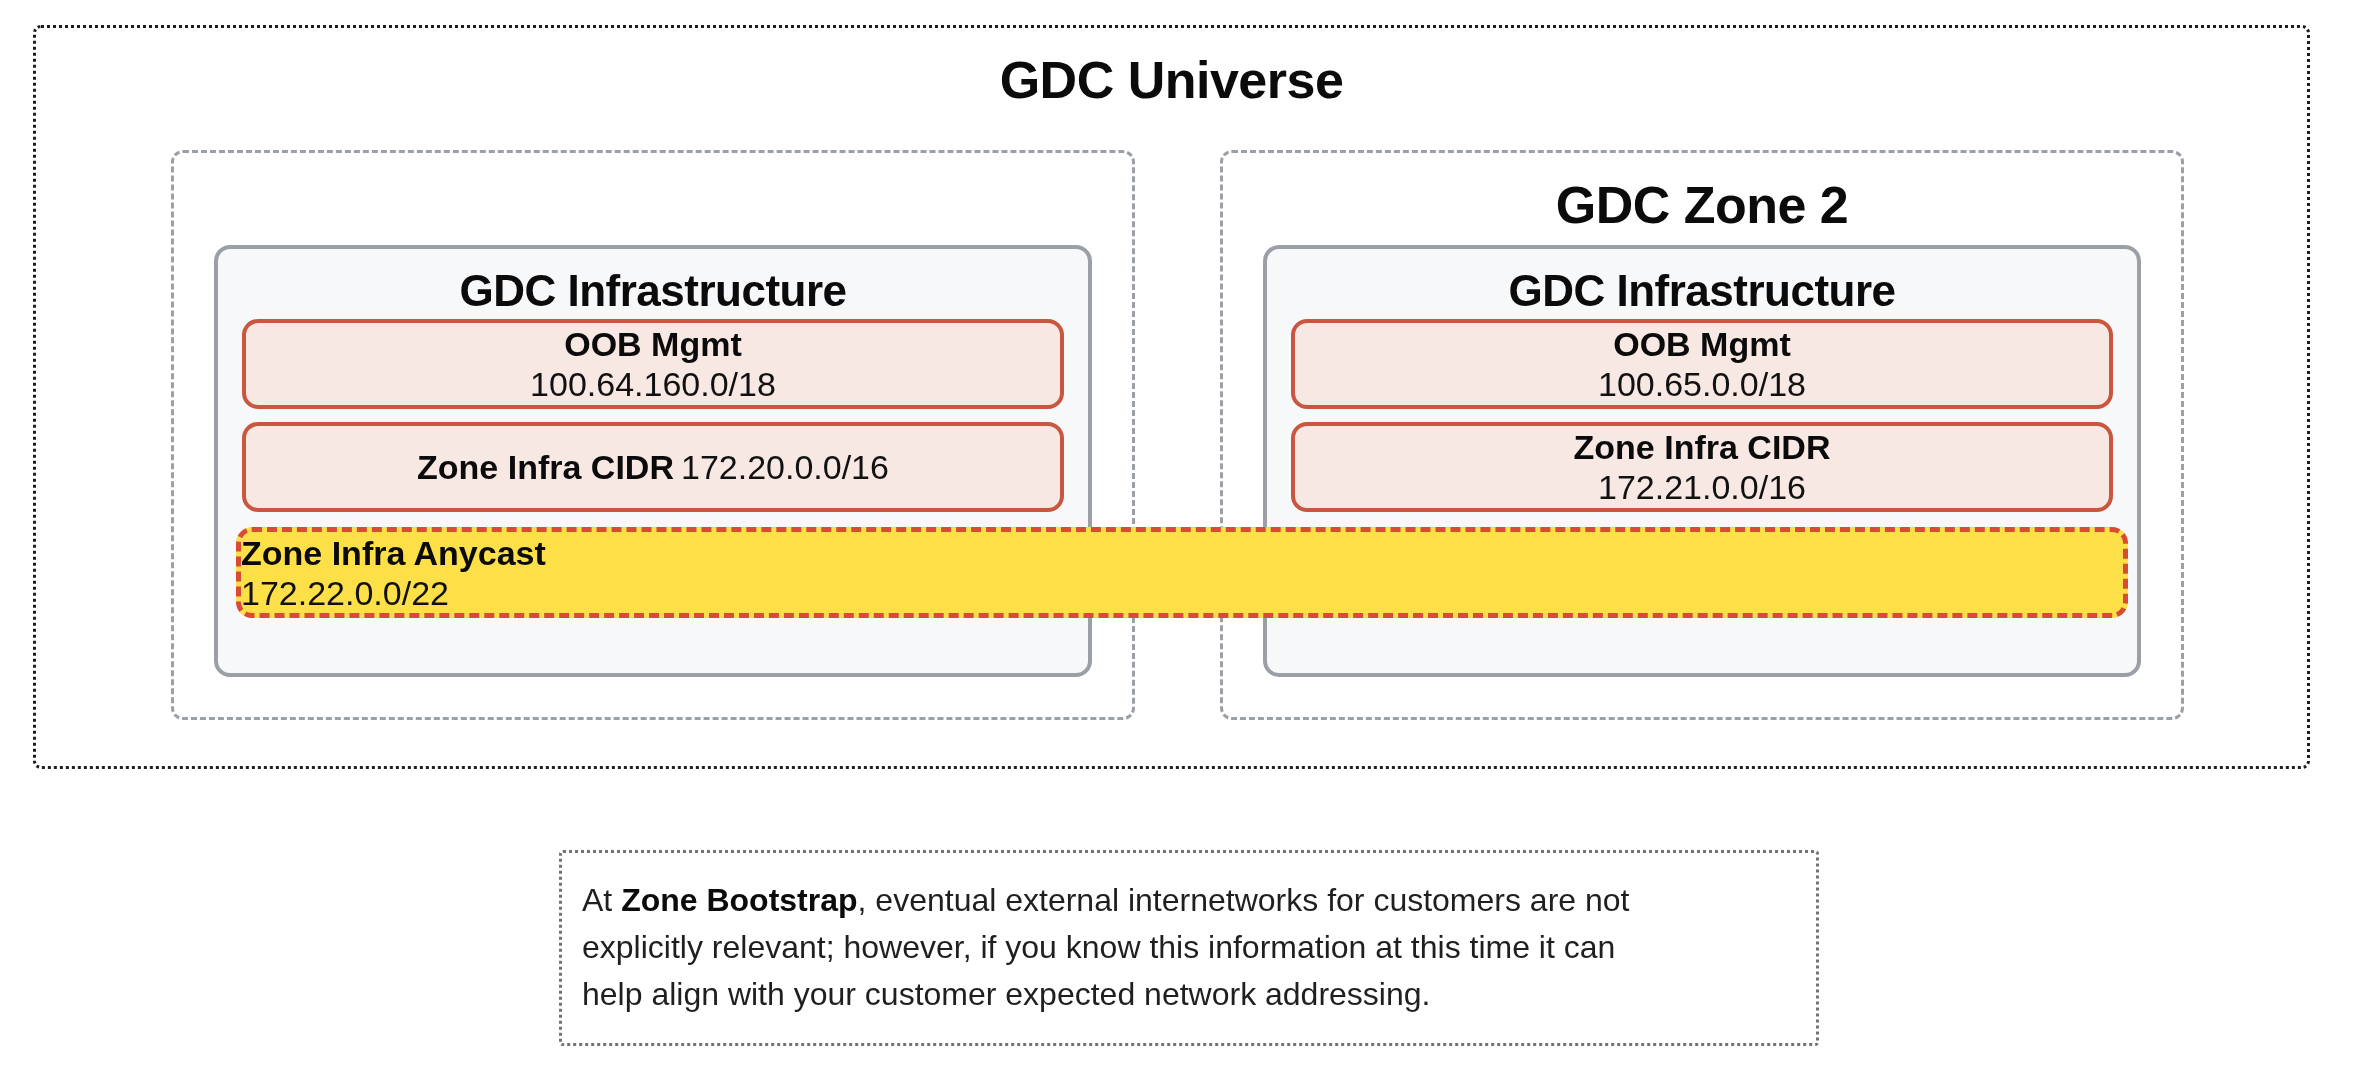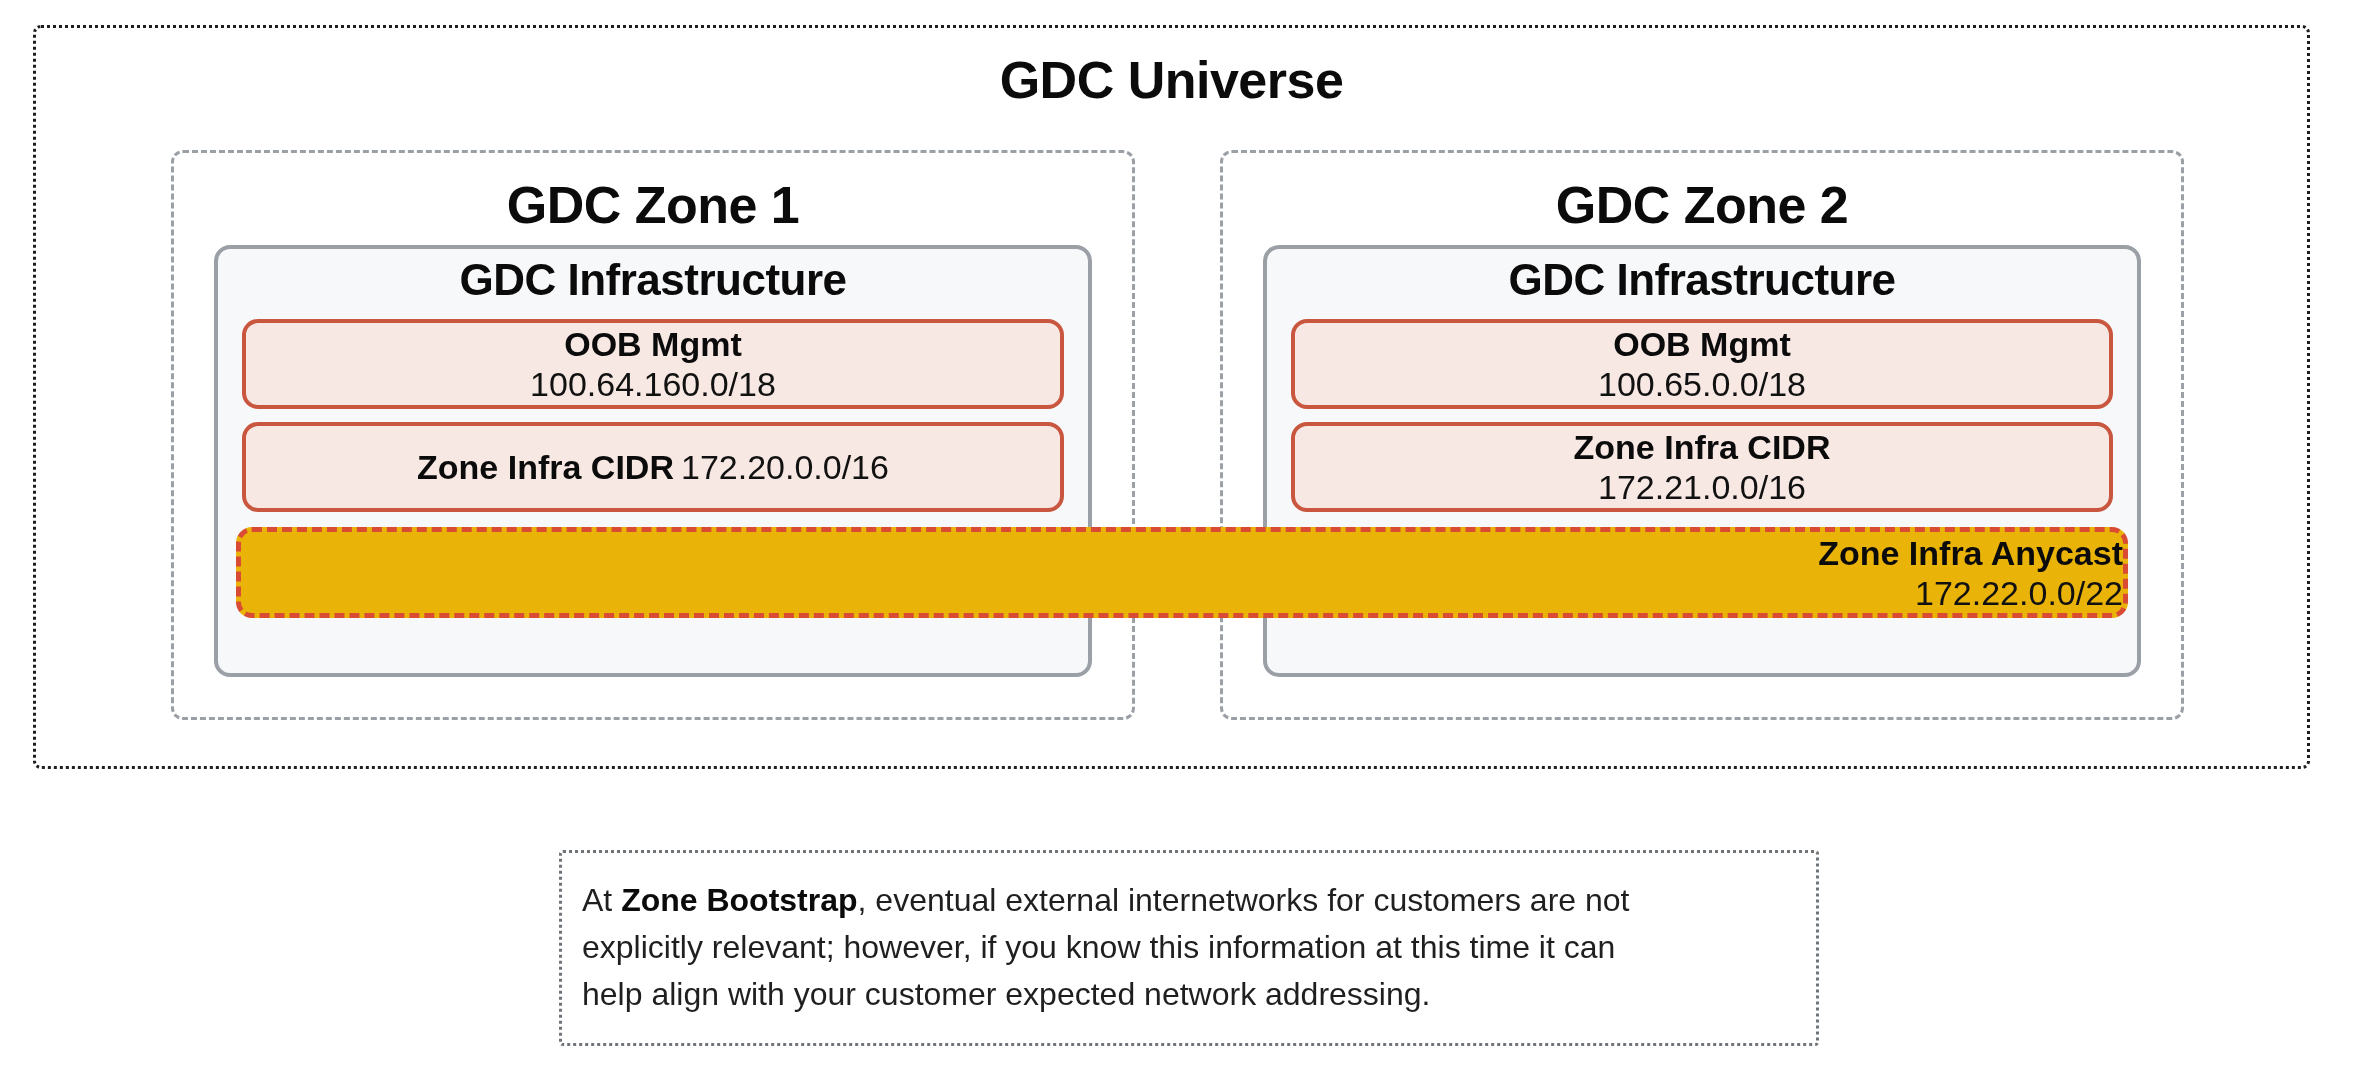--- a/index.html
+++ b/index.html
@@ -33,64 +33,63 @@
     letter-spacing: -0.5px;
   }
 
   
   .infra {
     position: absolute; left: 40px; right: 40px; top: 92px; height: 424px;
     background: #f7f8fa; border: 4px solid #9aa0a6; border-radius: 16px;
     box-sizing: content-box;
   }
   .infra-title {
-    margin-top: 4px; text-align: center;
+    margin-top: 15px; text-align: center;
     font-size: 44px; line-height: 54px; font-weight: 700; letter-spacing: -0.5px;
   }
 
   
   .redbox {
     position: absolute; left: 24px; right: 24px; height: 82px;
     background: #f8e8e3; border: 4px solid #c9563e; border-radius: 16px;
     display: flex; flex-direction: column; align-items: center; justify-content: center;
     text-align: center;
   }
   .redbox.oob  { top: 70px; justify-content: center; }
   .redbox.cidr { top: 173px; }
   .box-label { font-size: 34px; line-height: 40px; font-weight: 700; }
   .box-value { font-size: 34px; line-height: 40px; font-weight: 400; color: #111; }
   .box-line  { font-size: 34px; line-height: 40px; }
   .box-line .box-value { margin-left: 7px; }
 
   
   .anycast {
     position: absolute; left: 200px; top: 499px; width: 1882px; height: 81px;
-    background: #eab308; border: 5px dashed #d94b33; border-radius: 16px;
-    z-index: 5; display: flex; flex-direction: column; align-items: flex-end;
+    background: #fde047; border: 5px dashed #d94b33; border-radius: 16px;
+    z-index: 5; display: flex; flex-direction: column; align-items: flex-start;
     justify-content: center; text-align: center;
   }
 
   
   .note {
     position: absolute; left: 559px; top: 850px; width: 1260px; height: 196px;
     border: 3px dotted #6f7479; border-radius: 4px; box-sizing: border-box;
     padding: 24px 22px 0 20px;
     font-size: 32px; line-height: 47px; color: #1f1f1f;
     white-space: pre-line;
   }
   .note .b { font-weight: 700; color: #0b0b0b; }
 </style>
 </head>
 <body>
 
 <div class="universe">
   <div class="universe-title">GDC Universe</div>
 
   <div class="zone zone1">
-    <div class="zone-title">GDC Zone 1</div>
     <div class="infra">
       <div class="infra-title">GDC Infrastructure</div>
       <div class="redbox oob">
         <div class="box-label">OOB Mgmt</div>
         <div class="box-value">100.64.160.0/18</div>
       </div>
       <div class="redbox cidr">
         <div class="box-line"><span class="box-label">Zone Infra CIDR</span><span class="box-value">172.20.0.0/16</span></div>
       </div>
     </div>

